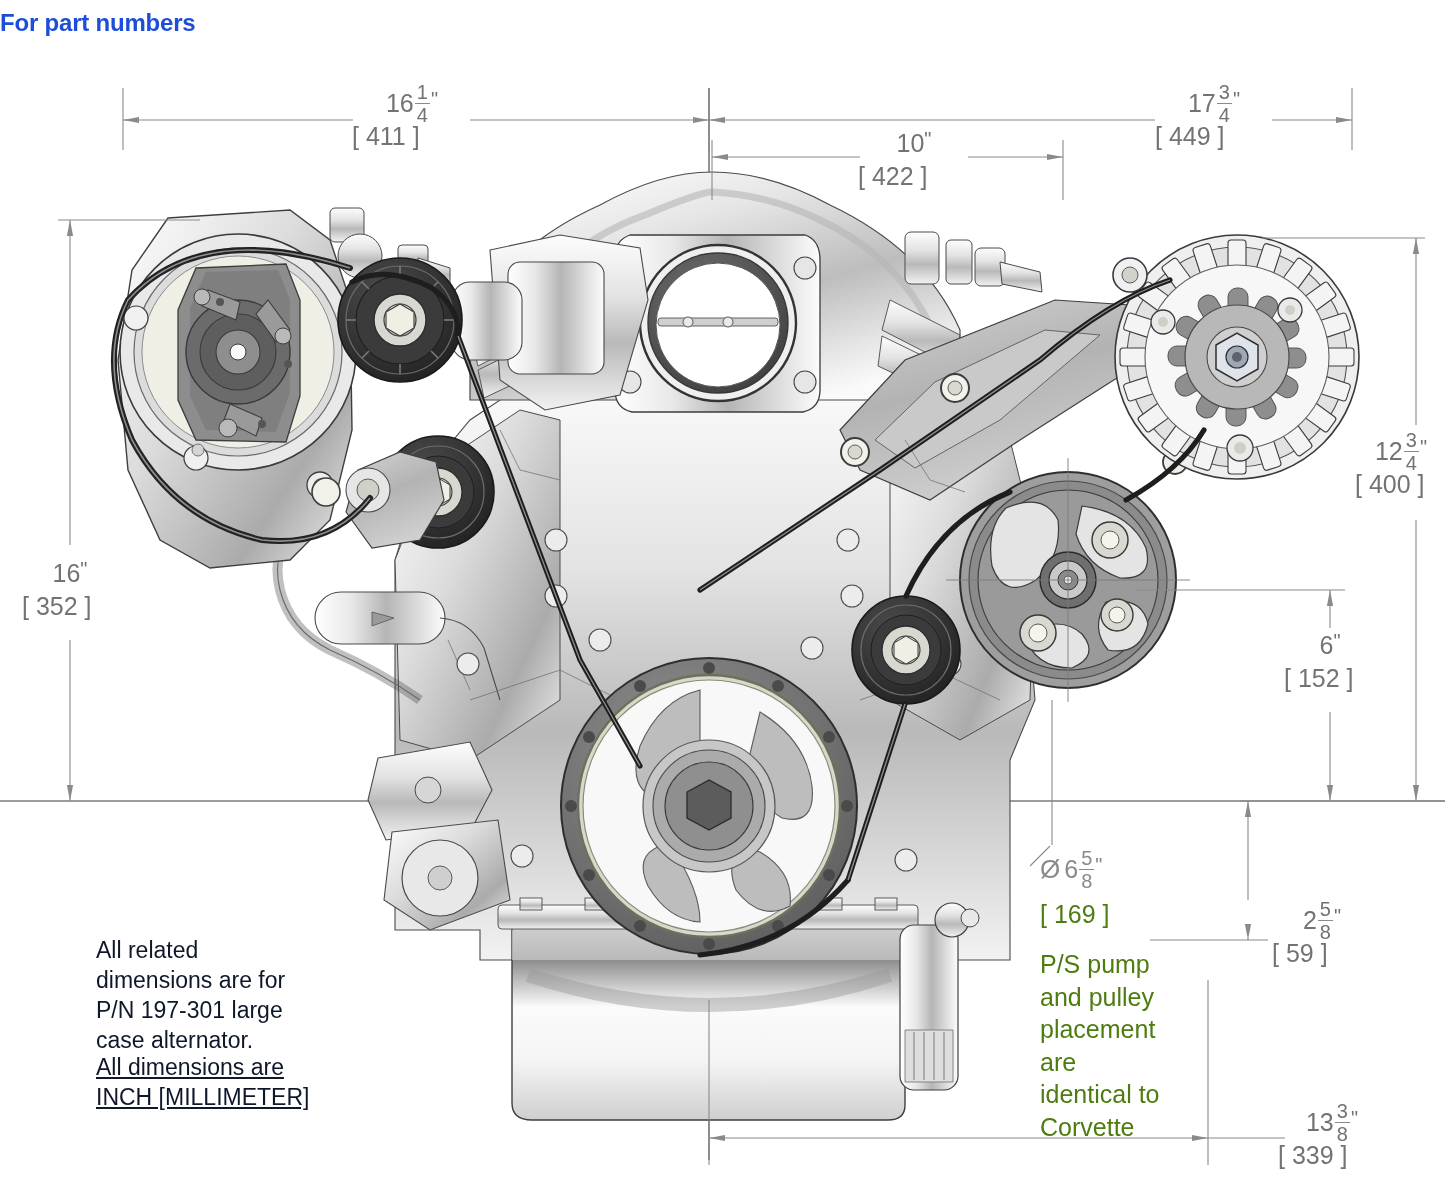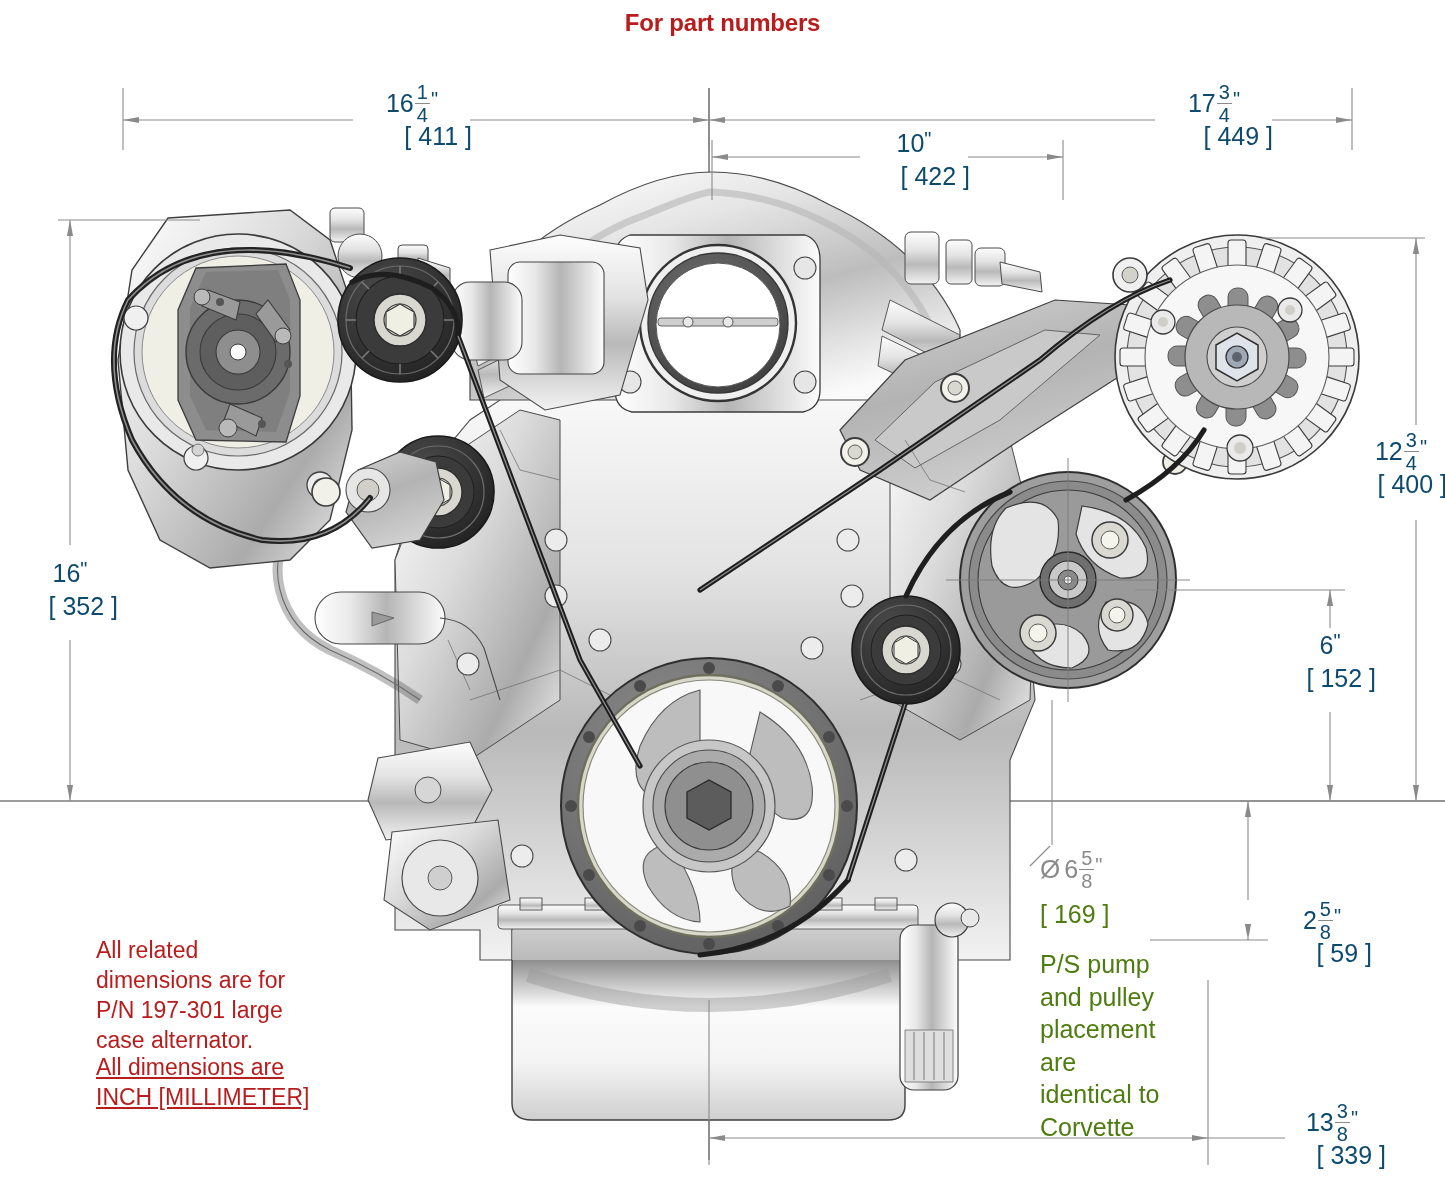--- a/index.html
+++ b/index.html
@@ -14,61 +14,61 @@
     background:#ffffff;
     overflow:hidden;
   }
   #svgroot{position:absolute;left:0;top:0;width:1445px;height:1197px;}
 
   
   .title-block{
     position:absolute;
     left:0; top:8px;
     width:1445px;
-    text-align:center;
-    color:#b91c1c;
+    text-align:left;
+    color:#1d4ed8;
     font-weight:bold;
     font-size:24px;
     line-height:1.28;
     letter-spacing:-0.2px;
   }
   .title-block div{white-space:nowrap;}
 
   
   .dim{
     position:absolute;
-    color:#0c4a6e;
+    color:#737373;
     font-size:25px;
     line-height:1.0;
     white-space:nowrap;
     font-family:"Liberation Sans", sans-serif;
   }
   .dim .row1{display:flex;align-items:center;justify-content:center;height:34px;}
-  .dim .row2{text-align:right;margin-top:4px;}
+  .dim .row2{text-align:left;margin-top:4px;}
   .frac{
     display:inline-flex;
     flex-direction:column;
     align-items:center;
     justify-content:center;
     vertical-align:middle;
     font-size:20px;
     line-height:1.0;
     margin:0 1px;
     position:relative;
     top:0px;
   }
   .frac .num{padding:0 2px 1px 2px;}
   .frac .den{padding:1px 2px 0 2px;border-top:1.6px solid #8a8a8a;}
   .qt{font-size:20px;vertical-align:top;position:relative;top:-4px;}
   .brk{letter-spacing:0px;}
 
   
   .note{
     position:absolute;
-    color:#b91c1c;
+    color:#0f172a;
     font-size:23px;
     line-height:1.30;
     white-space:pre-line;
   }
   .note-grey{
     position:absolute;
     color:#4d7c0f;
     font-size:25px;
     line-height:1.30;
     white-space:pre-line;

